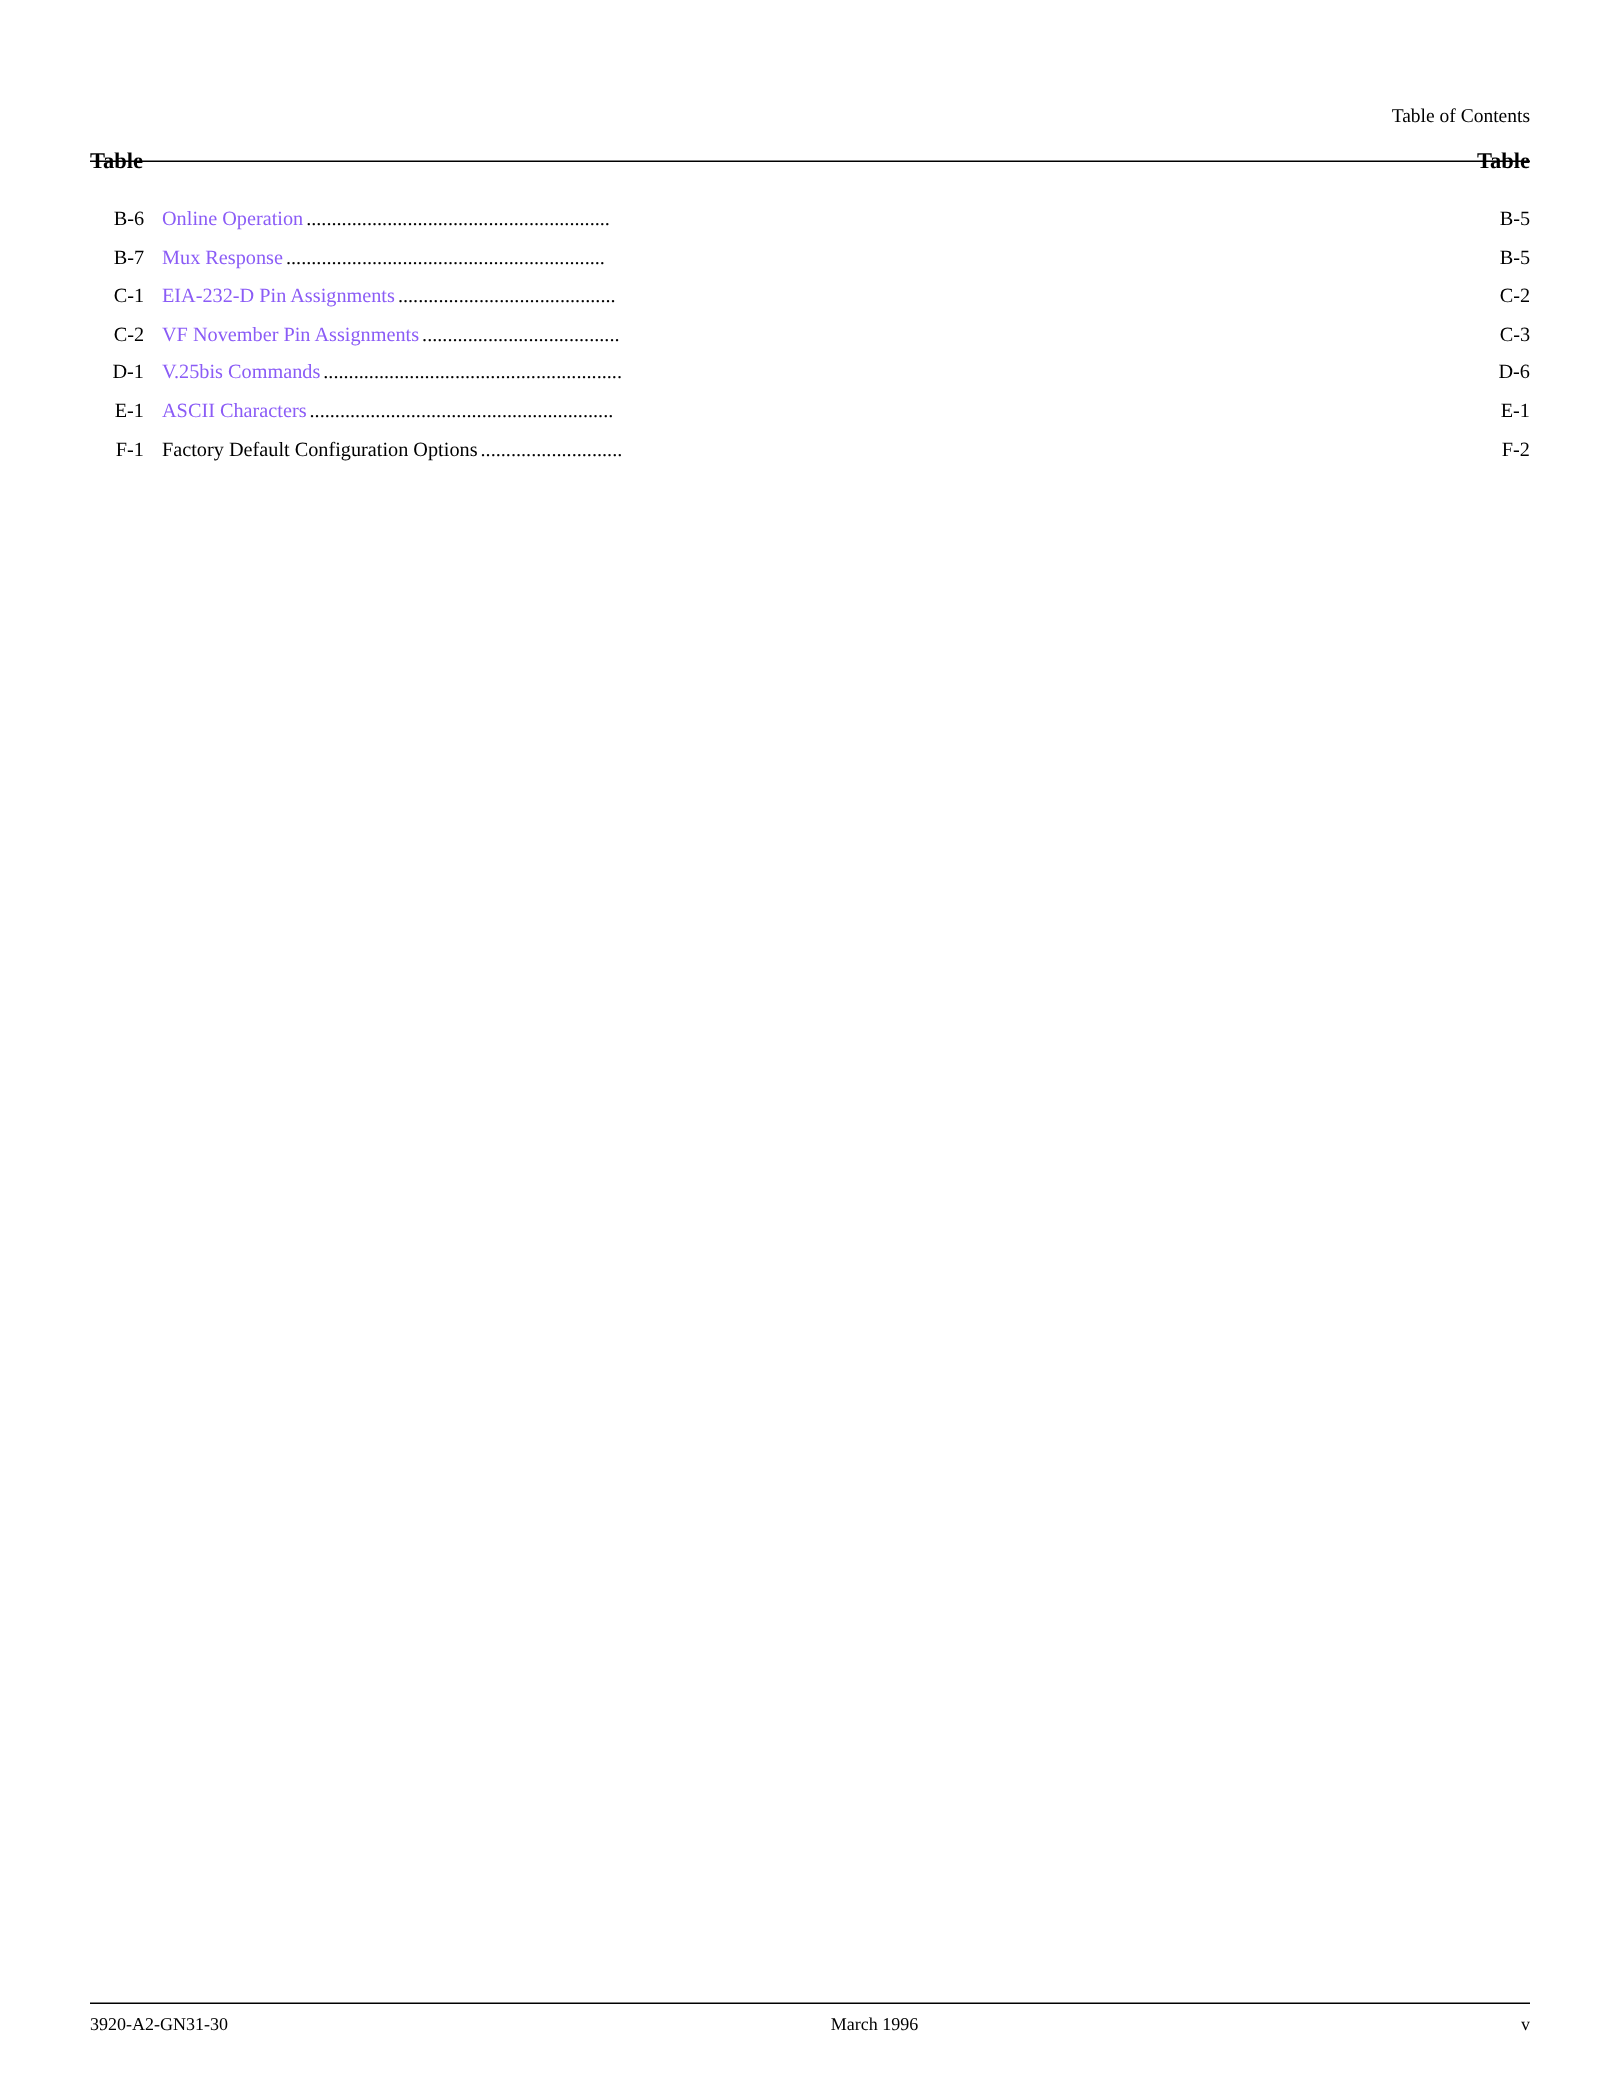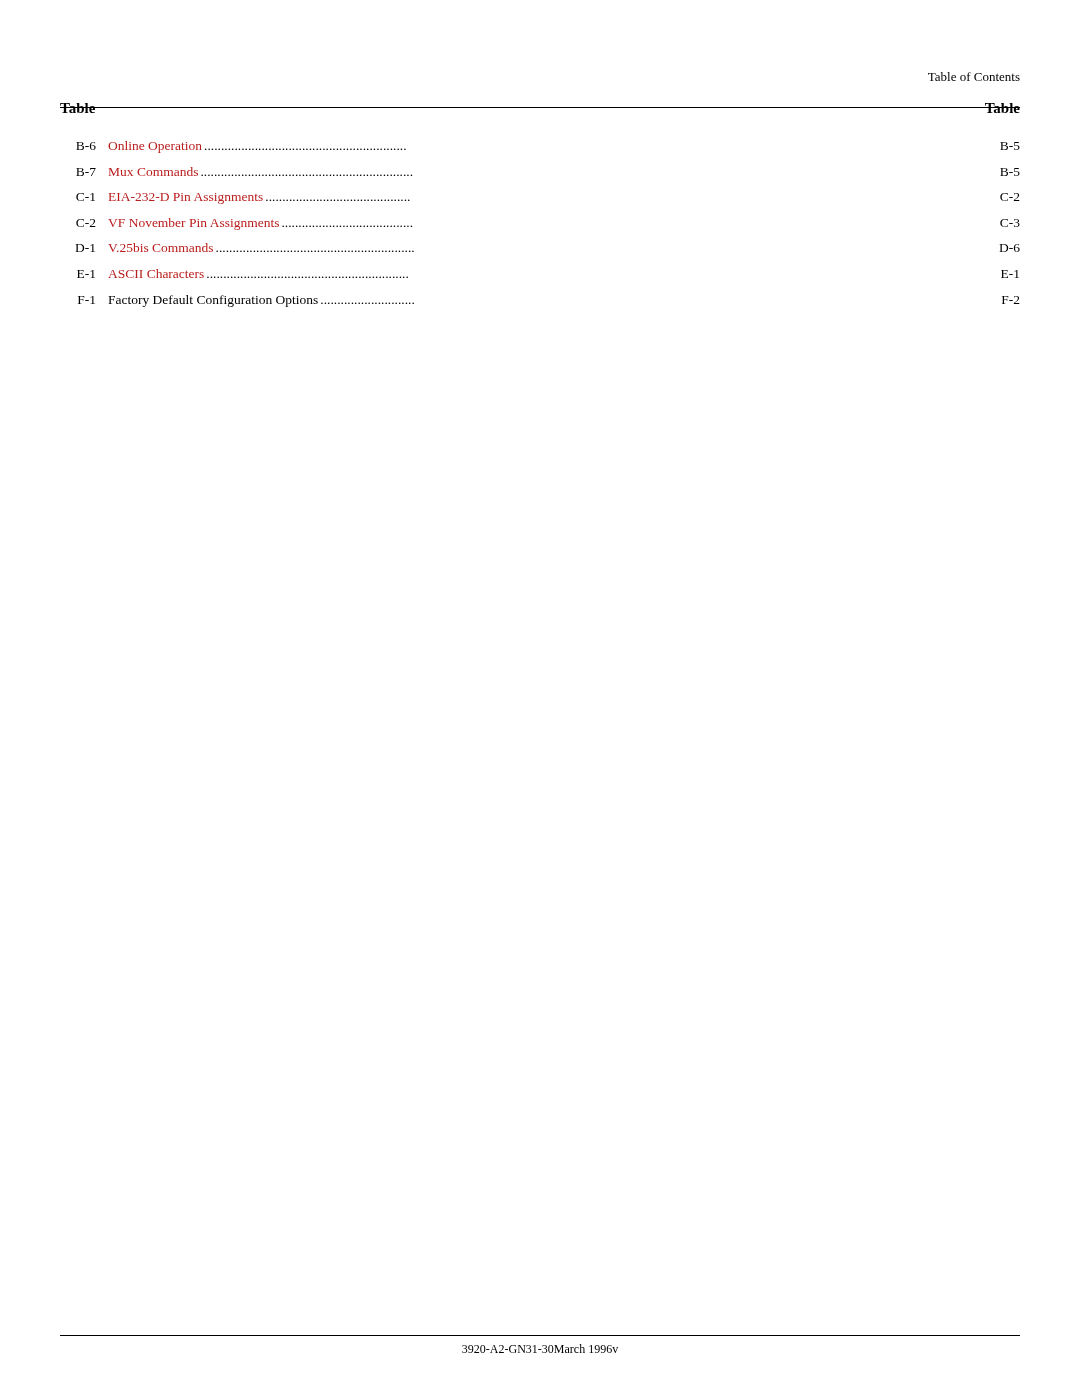--- a/index.html
+++ b/index.html
@@ -83,21 +83,21 @@
 
     .toc-entry-number {
       min-width: 48px;
       text-align: right;
       padding-right: 12px;
       color: #000;
       font-size: 13.5px;
     }
 
     .toc-entry-link {
-      color: #b91c1c;
+      color: #8b5cf6;
       text-decoration: none;
       white-space: nowrap;
       font-size: 13.5px;
     }
 
     .toc-entry-link-black {
       color: #000;
       text-decoration: none;
       white-space: nowrap;
       font-size: 13.5px;
@@ -122,21 +122,21 @@
 
     
     .footer {
       position: absolute;
       bottom: 40px;
       left: 60px;
       right: 60px;
       border-top: 1.5px solid #000;
       padding-top: 6px;
       display: flex;
-      justify-content: center;
+      justify-content: space-between;
       align-items: center;
     }
 
     .footer-left {
       font-size: 12px;
       color: #000;
     }
 
     .footer-center {
       font-size: 12px;
@@ -166,21 +166,21 @@
 
     <div id="toc-entries-container">
         <div class="toc-entry">
           <span class="toc-entry-number">B-6</span>
           <span class="toc-entry-link">Online Operation</span>
           <span class="toc-entry-dots"> ............................................................ </span>
           <span class="toc-entry-page">B-5</span>
         </div>
         <div class="toc-entry">
           <span class="toc-entry-number">B-7</span>
-          <span class="toc-entry-link">Mux Commands</span>
+          <span class="toc-entry-link">Mux Response</span>
           <span class="toc-entry-dots"> ............................................................... </span>
           <span class="toc-entry-page">B-5</span>
         </div>
         <div class="toc-entry">
           <span class="toc-entry-number">C-1</span>
           <span class="toc-entry-link">EIA-232-D Pin Assignments</span>
           <span class="toc-entry-dots"> ........................................... </span>
           <span class="toc-entry-page">C-2</span>
         </div>
         <div class="toc-entry">

